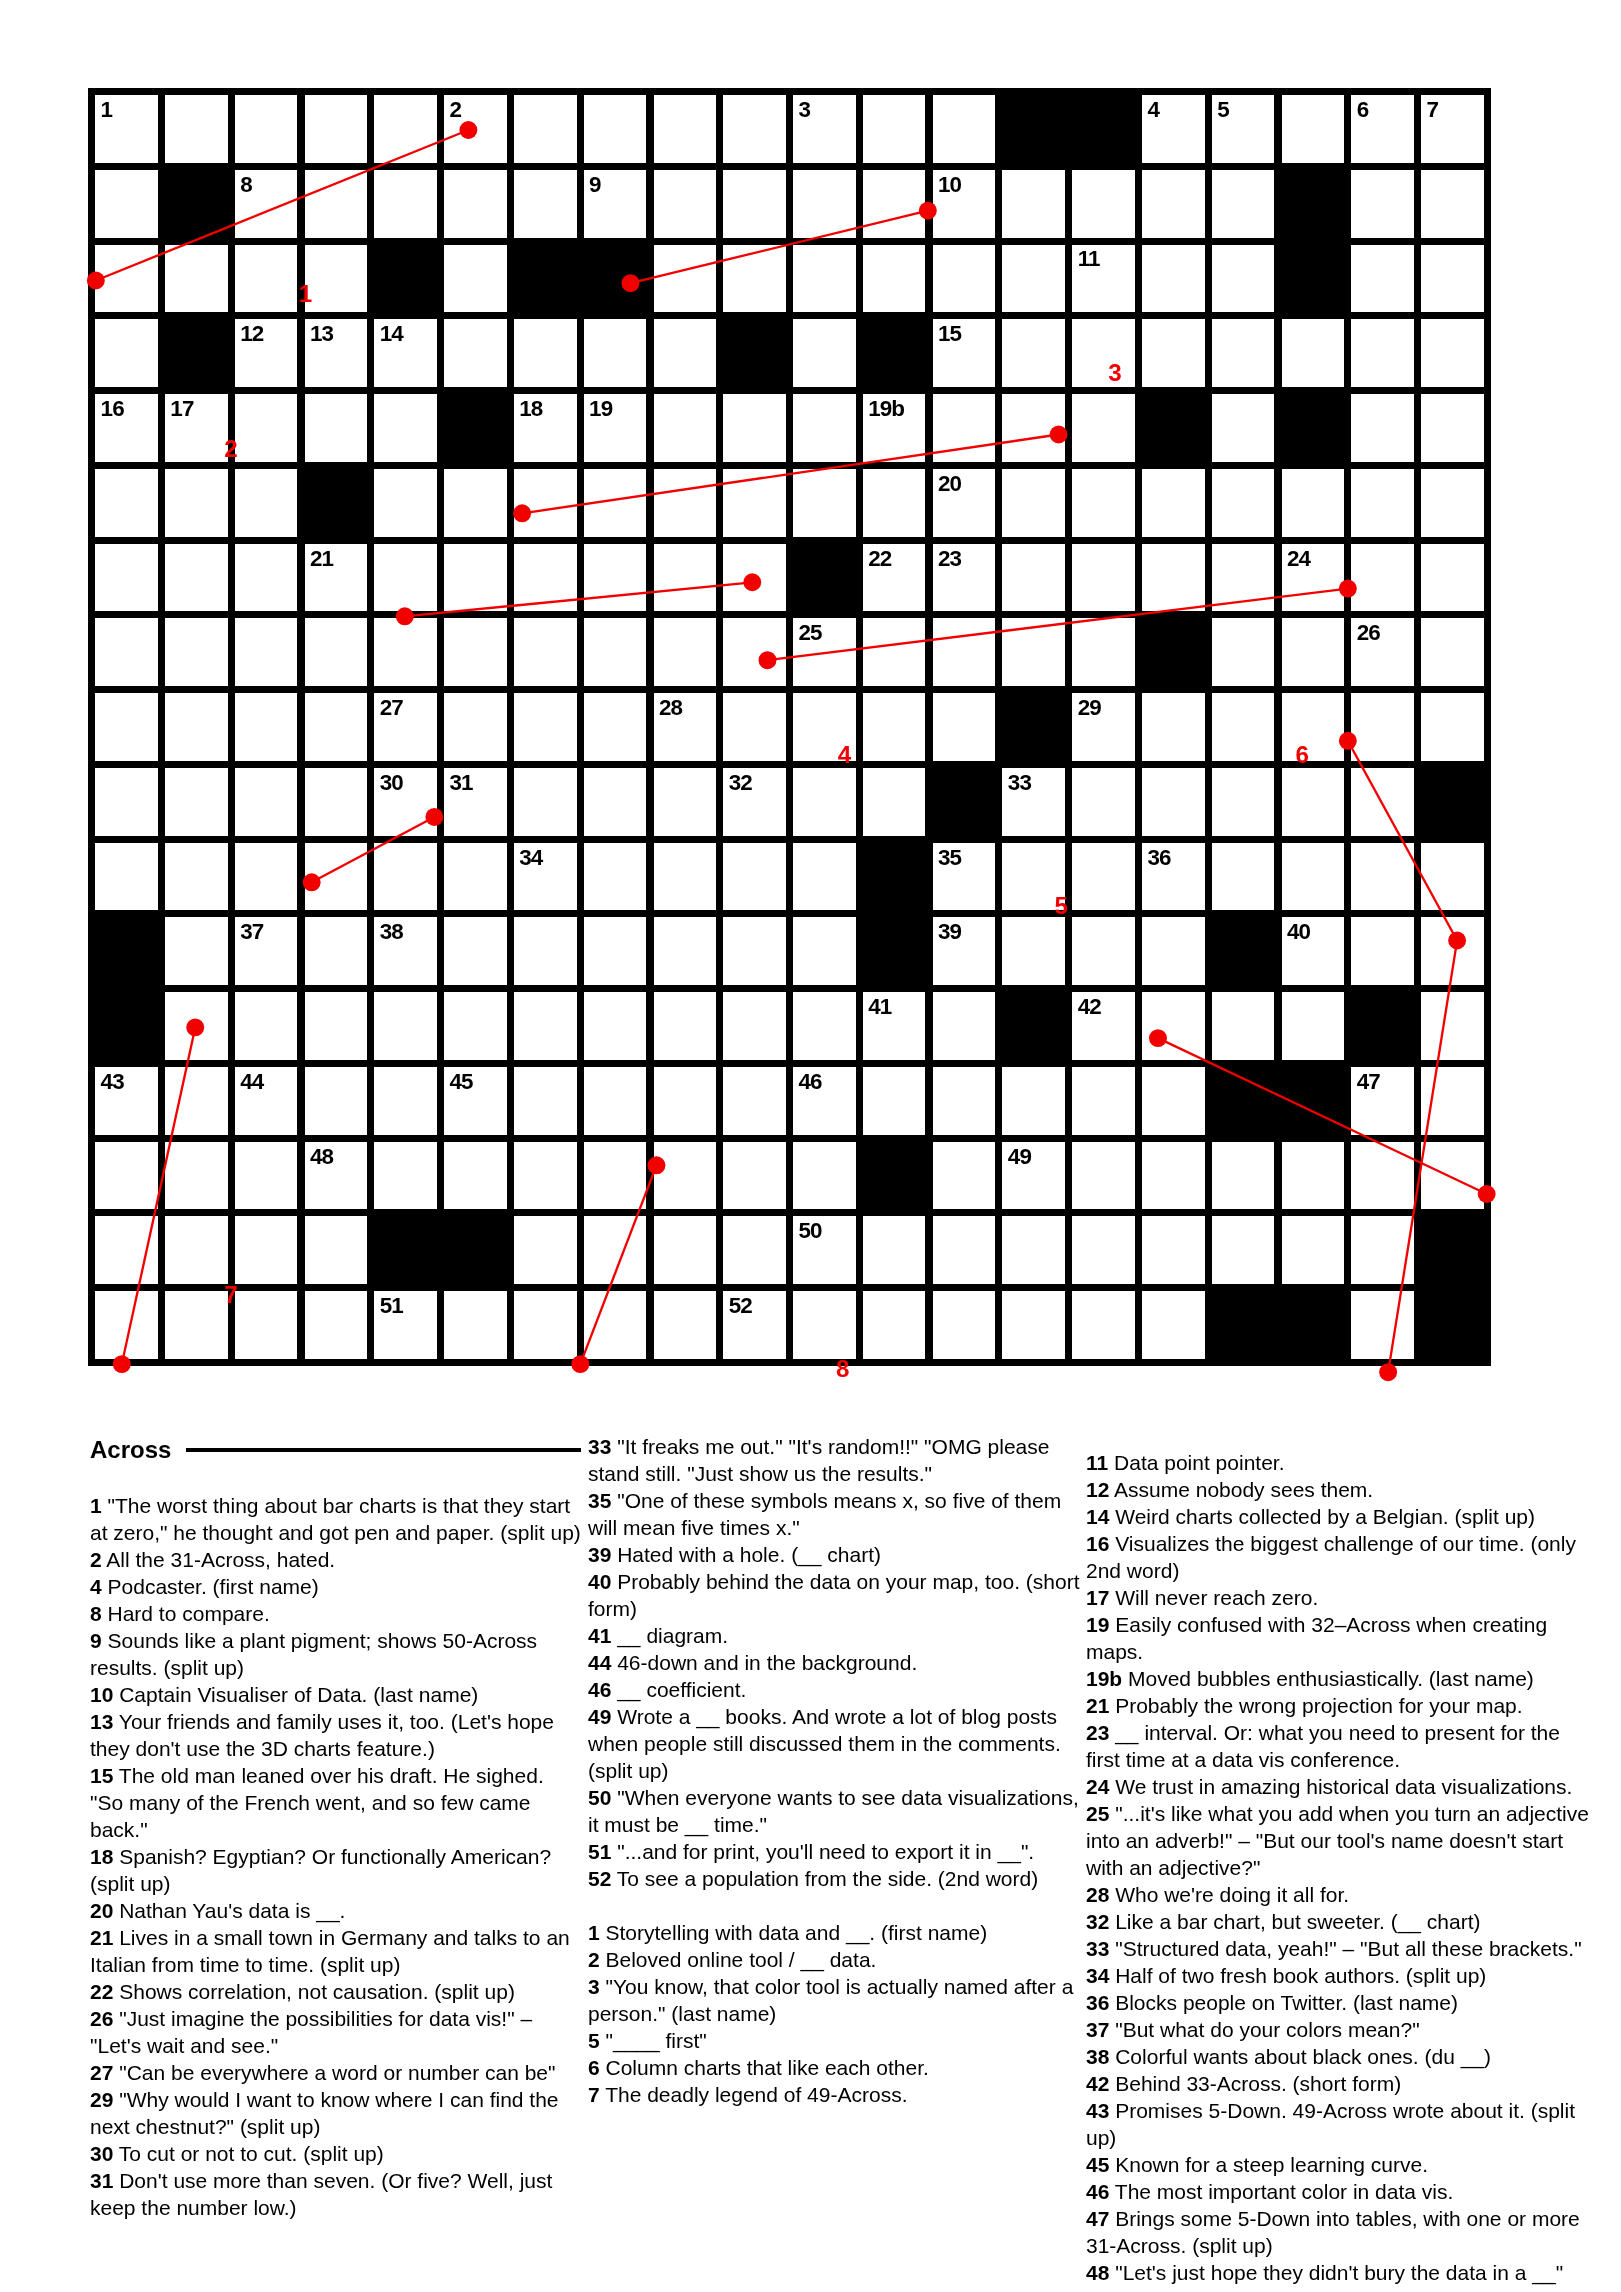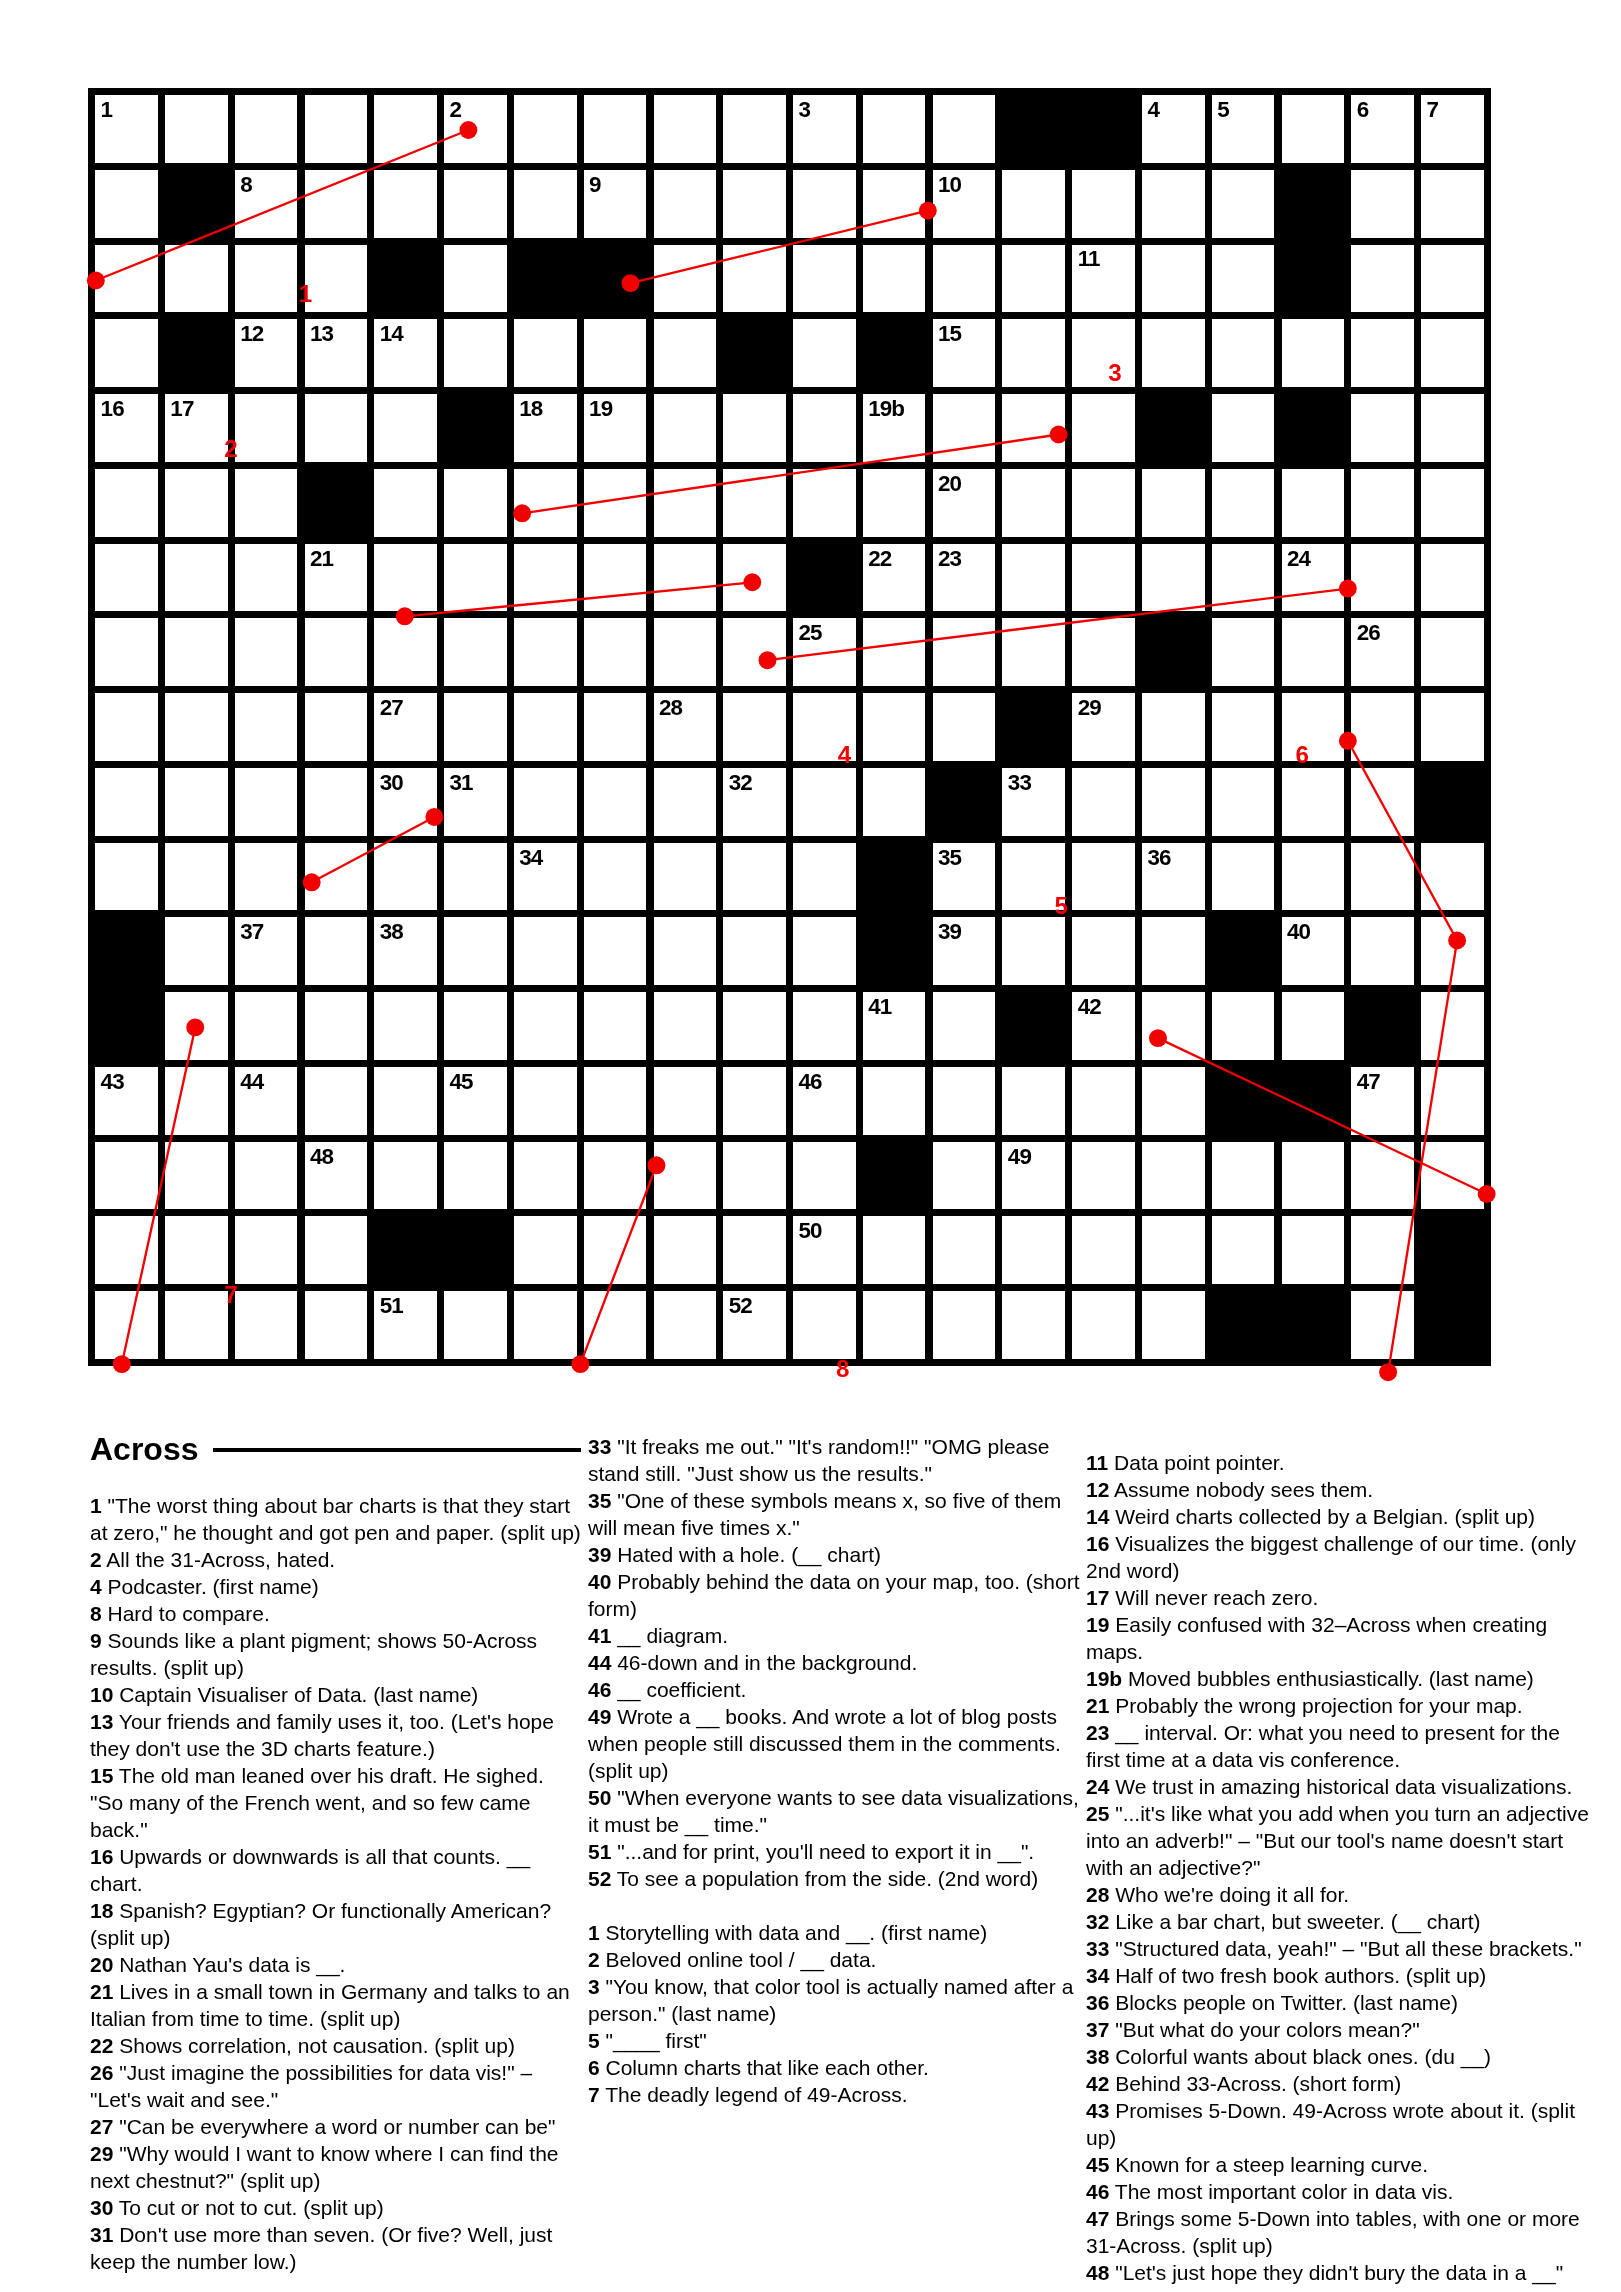--- a/index.html
+++ b/index.html
@@ -16,21 +16,21 @@
   .cellnum{position:absolute;top:1.8px;left:5.4px;font-size:22.4px;font-weight:700;letter-spacing:-0.9px;}
 
   
   #overlay{position:absolute;left:0;top:0;width:1621px;height:2293px;pointer-events:none;z-index:6;}
 
   
   .col{position:absolute;top:1433px;font-size:21px;line-height:27px;}
   #col1{left:90px;width:491px;}
   #col2{left:588px;width:494px;}
   #col3{left:1086px;width:503px;}
-  .heading{display:flex;align-items:center;gap:14.3px;font-size:32px;font-weight:700;height:32px;}
+  .heading{display:flex;align-items:center;gap:14.3px;font-size:24px;font-weight:700;height:32px;}
   .heading .rule{flex:1;height:4.5px;background:#000;margin-top:1.8px;}
   .clues{margin-top:27px;}
   .clue{margin:0;}
   .cn{font-weight:700;}
   #downblock{margin-top:39px;}
 </style>
 </head>
 <body>
 
 <div id="grid">
@@ -532,21 +532,20 @@
   </div>
   <div class="clues" id="across1">
       <p class="clue"><span class="cn">1</span><span> "The worst thing about bar charts is that they start at zero," he thought and got pen and paper. (split up)</span></p>
       <p class="clue"><span class="cn">2</span><span> All the 31-Across, hated.</span></p>
       <p class="clue"><span class="cn">4</span><span> Podcaster. (first name)</span></p>
       <p class="clue"><span class="cn">8</span><span> Hard to compare.</span></p>
       <p class="clue"><span class="cn">9</span><span> Sounds like a plant pigment; shows 50-Across results. (split up)</span></p>
       <p class="clue"><span class="cn">10</span><span> Captain Visualiser of Data. (last name)</span></p>
       <p class="clue"><span class="cn">13</span><span> Your friends and family uses it, too. (Let's hope they don't use the 3D charts feature.)</span></p>
       <p class="clue"><span class="cn">15</span><span> The old man leaned over his draft. He sighed. "So many of the French went, and so few came back."</span></p>
-      <p class="clue"><span class="cn">16</span><span> Upwards or downwards is all that counts. __ chart.</span></p>
       <p class="clue"><span class="cn">18</span><span> Spanish? Egyptian? Or functionally American? (split up)</span></p>
       <p class="clue"><span class="cn">20</span><span> Nathan Yau's data is __.</span></p>
       <p class="clue"><span class="cn">21</span><span> Lives in a small town in Germany and talks to an Italian from time to time. (split up)</span></p>
       <p class="clue"><span class="cn">22</span><span> Shows correlation, not causation. (split up)</span></p>
       <p class="clue"><span class="cn">26</span><span> "Just imagine the possibilities for data vis!" – "Let's wait and see."</span></p>
       <p class="clue"><span class="cn">27</span><span> "Can be everywhere a word or number can be"</span></p>
       <p class="clue"><span class="cn">29</span><span> "Why would I want to know where I can find the next chestnut?" (split up)</span></p>
       <p class="clue"><span class="cn">30</span><span> To cut or not to cut. (split up)</span></p>
       <p class="clue"><span class="cn">31</span><span> Don't use more than seven. (Or five? Well, just keep the number low.)</span></p>
     </div>

